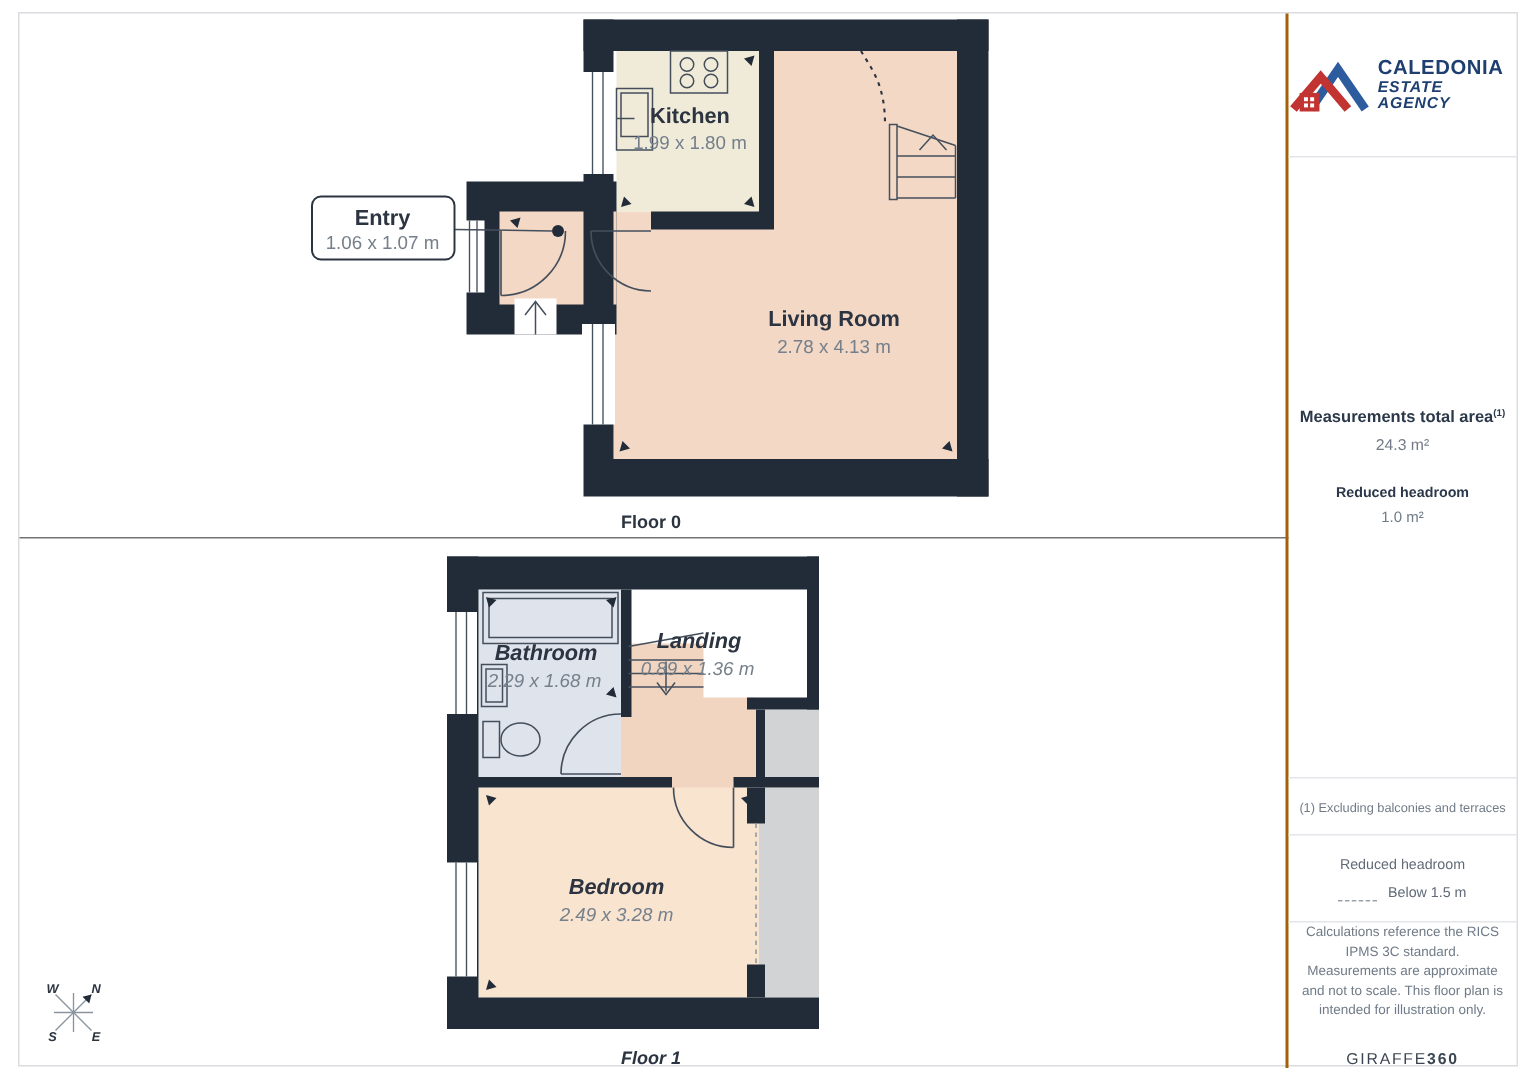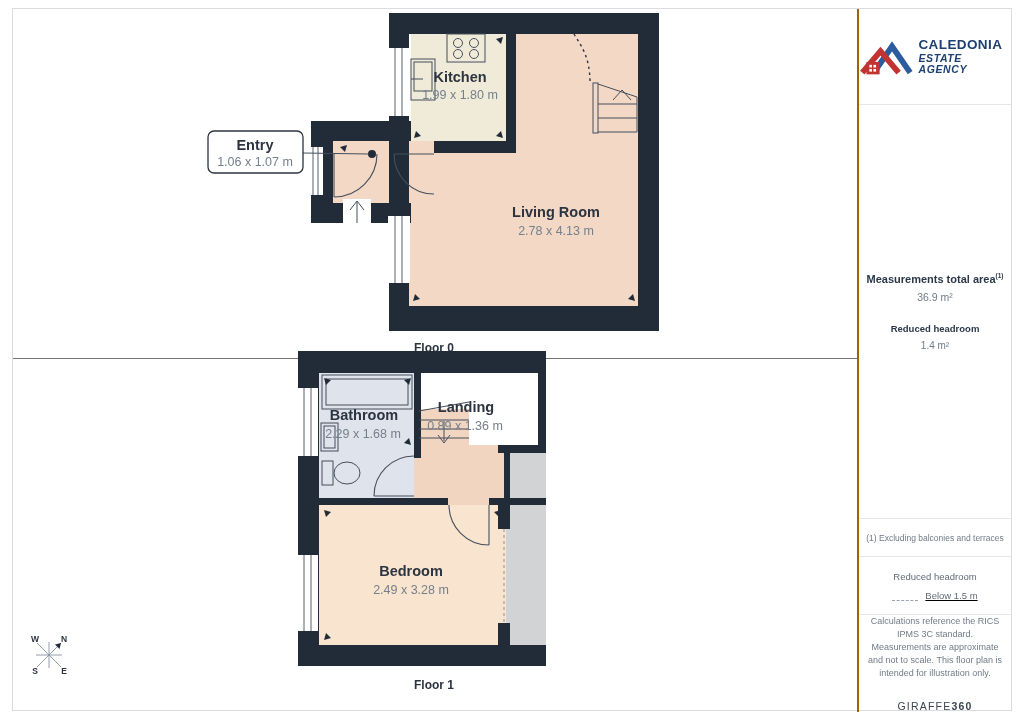--- a/index.html
+++ b/index.html
@@ -8,38 +8,38 @@
     --room-name:#2b3440; --room-dims:#75808c;
     --logo-red:#c23431; --logo-blue:#2d5c9e; --logo-text:#1e3f70;
     --accent-text:#2b3849; --muted-text:#707b87; --line:#e4e6e9;
   }
   *{margin:0;padding:0;box-sizing:border-box;}
   body{width:1020px;height:721px;background:#ffffff;font-family:"Liberation Sans",sans-serif;position:relative;overflow:hidden;}
   .frame{position:absolute;left:12px;top:8px;width:1000px;height:703px;border:1px solid #dadcdf;background:#fff;}
   .plans{position:absolute;left:0;top:0;width:846px;height:703px;}
   .panel{position:absolute;left:0;width:846px;}
   .panel-0{top:0;height:350px;border-bottom:1px solid #737373;}
-  .panel-1{top:332px;height:353px;}
+  .panel-1{top:352px;height:353px;font-style:italic;}
   .panel svg{display:block;}
   .sidebar{position:absolute;right:0;top:0;width:154px;height:703px;border-left:2px solid #a16207;display:flex;flex-direction:column;}
   .sb-logo{height:95px;display:flex;align-items:center;justify-content:center;}
   .logo-wrap{display:flex;align-items:center;gap:5px;}
   .logo-text{display:flex;flex-direction:column;line-height:1.05;}
   .logo-l1{font-size:13.5px;font-weight:800;letter-spacing:.4px;color:var(--logo-text);}
   .logo-l2{font-size:10.5px;font-weight:700;letter-spacing:.6px;color:var(--logo-text);font-style:italic;}
   .sb-area{flex:1;border-top:1px solid var(--line);display:flex;flex-direction:column;align-items:center;justify-content:center;text-align:center;}
   .area-title{font-size:11px;font-weight:700;color:var(--accent-text);}
   .area-title sup{font-size:6.5px;}
   .area-value{font-size:10.5px;color:var(--muted-text);margin-top:7px;}
   .hr-title{font-size:9.5px;font-weight:700;color:var(--accent-text);margin-top:20px;}
   .hr-value{font-size:10px;color:var(--muted-text);margin-top:6px;}
   .sb-note{height:38px;border-top:1px solid var(--line);display:flex;align-items:center;justify-content:center;font-size:8.5px;color:var(--muted-text);}
   .sb-legend{height:58px;border-top:1px solid var(--line);display:flex;flex-direction:column;align-items:center;justify-content:center;gap:8px;}
   .legend-title{font-size:9.5px;color:#606b77;}
-  .legend-row{display:flex;align-items:flex-end;gap:7px;text-decoration:underline;}
+  .legend-row{display:flex;align-items:flex-end;gap:7px;}
   .dash-sample{width:26px;border-top:1.5px dashed #9aa3ad;display:inline-block;}
   .legend-item{font-size:9.5px;color:#606b77;}
   .sb-footer{height:98px;border-top:1px solid var(--line);display:flex;flex-direction:column;align-items:center;justify-content:space-between;text-align:center;padding:0 9px;}
   .disclaimer{font-size:9px;line-height:1.45;color:var(--muted-text);}
   .brand{margin-top:13px;font-size:10.5px;letter-spacing:1.2px;color:#3a4551;}
   .brand b{font-weight:700;}
   
   .wall{fill:var(--wall);}
   .f-living{fill:var(--living);} .f-kitchen{fill:var(--kitchen);} .f-bath{fill:var(--bathroom);}
   .f-bed{fill:var(--bedroom);} .f-hall{fill:var(--hall);} .f-gray{fill:var(--gray);} .f-white{fill:#ffffff;}
@@ -276,23 +276,23 @@
         </svg>
         <div class="logo-text">
           <span class="logo-l1">CALEDONIA</span>
           <span class="logo-l2">ESTATE AGENCY</span>
         </div>
       </div>
     </div>
 
     <div class="sb-area">
       <div class="area-title"><span>Measurements total area</span><sup>(1)</sup></div>
-      <div class="area-value">36.9 m²</div>
+      <div class="area-value">24.3 m²</div>
       <div class="hr-title">Reduced headroom</div>
-      <div class="hr-value">1.4 m²</div>
+      <div class="hr-value">1.0 m²</div>
     </div>
 
     <div class="sb-note">
       <span>(1) Excluding balconies and terraces</span>
     </div>
 
     <div class="sb-legend">
       <div class="legend-title">Reduced headroom</div>
       <div class="legend-row">
         <span class="dash-sample"></span>

